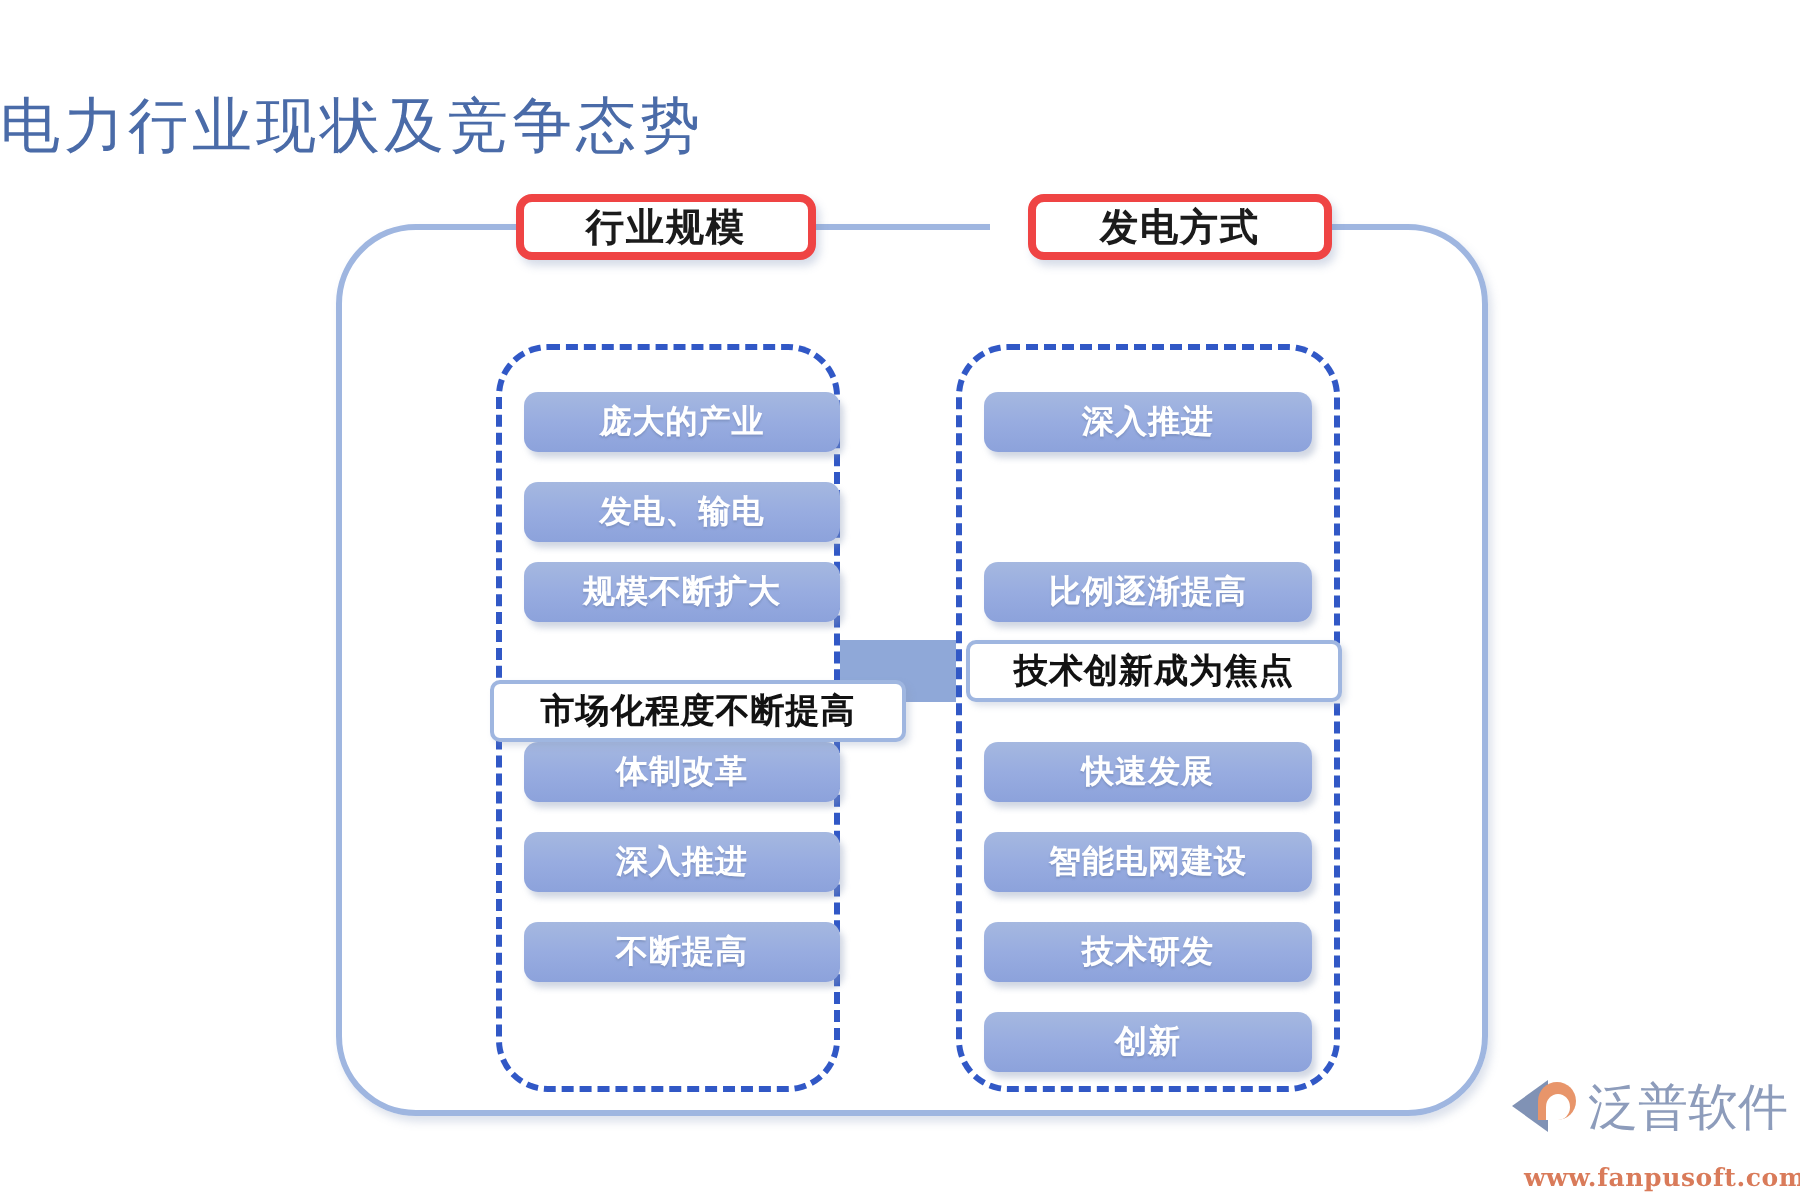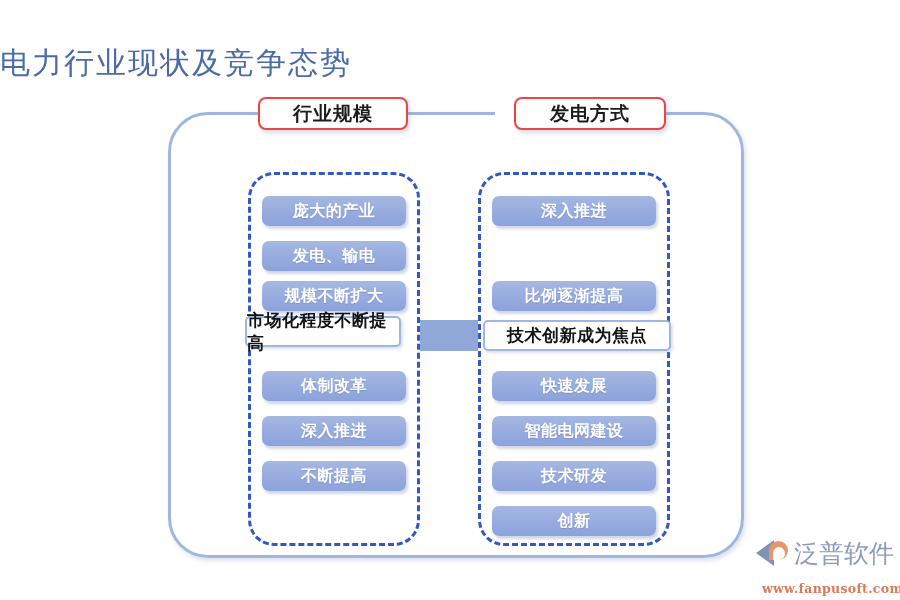--- a/index.html
+++ b/index.html
@@ -54,21 +54,21 @@
     background: #ffffff;
   }
   #mask-left  { left: 258px; width: 150px; }
   #mask-right { left: 495px; width: 152px; }
 
   
   .header-box {
     position: absolute;
     top: 97px;
     height: 33px;
-    border: 2px solid #ef4444;
+    border: 4px solid #ef4444;
     border-radius: 8px;
     background: #ffffff;
     box-sizing: border-box;
     display: flex;
     align-items: center;
     justify-content: center;
     font-size: 19px;
     font-weight: bold;
     color: #1b1b1b;
     font-family: "DejaVu Serif", "Liberation Serif", serif;
@@ -112,42 +112,42 @@
     justify-content: center;
     color: #ffffff;
     font-size: 16px;
     font-weight: bold;
     font-family: "DejaVu Serif", "Liberation Serif", serif;
     letter-spacing: 0.5px;
     box-shadow: 2px 3px 3px rgba(140,155,185,0.40);
     text-shadow: 0 1px 1px rgba(90,110,150,0.35);
     box-sizing: border-box;
   }
-  .pill.left  { left: 262px; width: 144px; }
+  .pill.left  { left: 262px; width: 158px; }
   .pill.right { left: 492px; width: 164px; }
 
   
   .white-box {
     position: absolute;
     height: 31px;
     border: 2px solid #9fb6e0;
     border-radius: 5px;
     background: #ffffff;
     display: flex;
     align-items: center;
     justify-content: center;
     color: #121212;
     font-size: 17px;
     font-weight: bold;
     font-family: "DejaVu Serif", "Liberation Serif", serif;
     letter-spacing: 0.5px;
     box-sizing: border-box;
     box-shadow: 2px 2px 3px rgba(140,155,185,0.30);
   }
-  #white-left  { left: 245px; top: 316px; width: 156px; }
+  #white-left  { left: 245px; top: 340px; width: 208px; }
   #white-right { left: 483px; top: 320px; width: 188px; }
 
   
   .watermark {
     position: absolute;
     left: 756px;
     top: 538px;
     width: 140px;
     height: 58px;
   }

